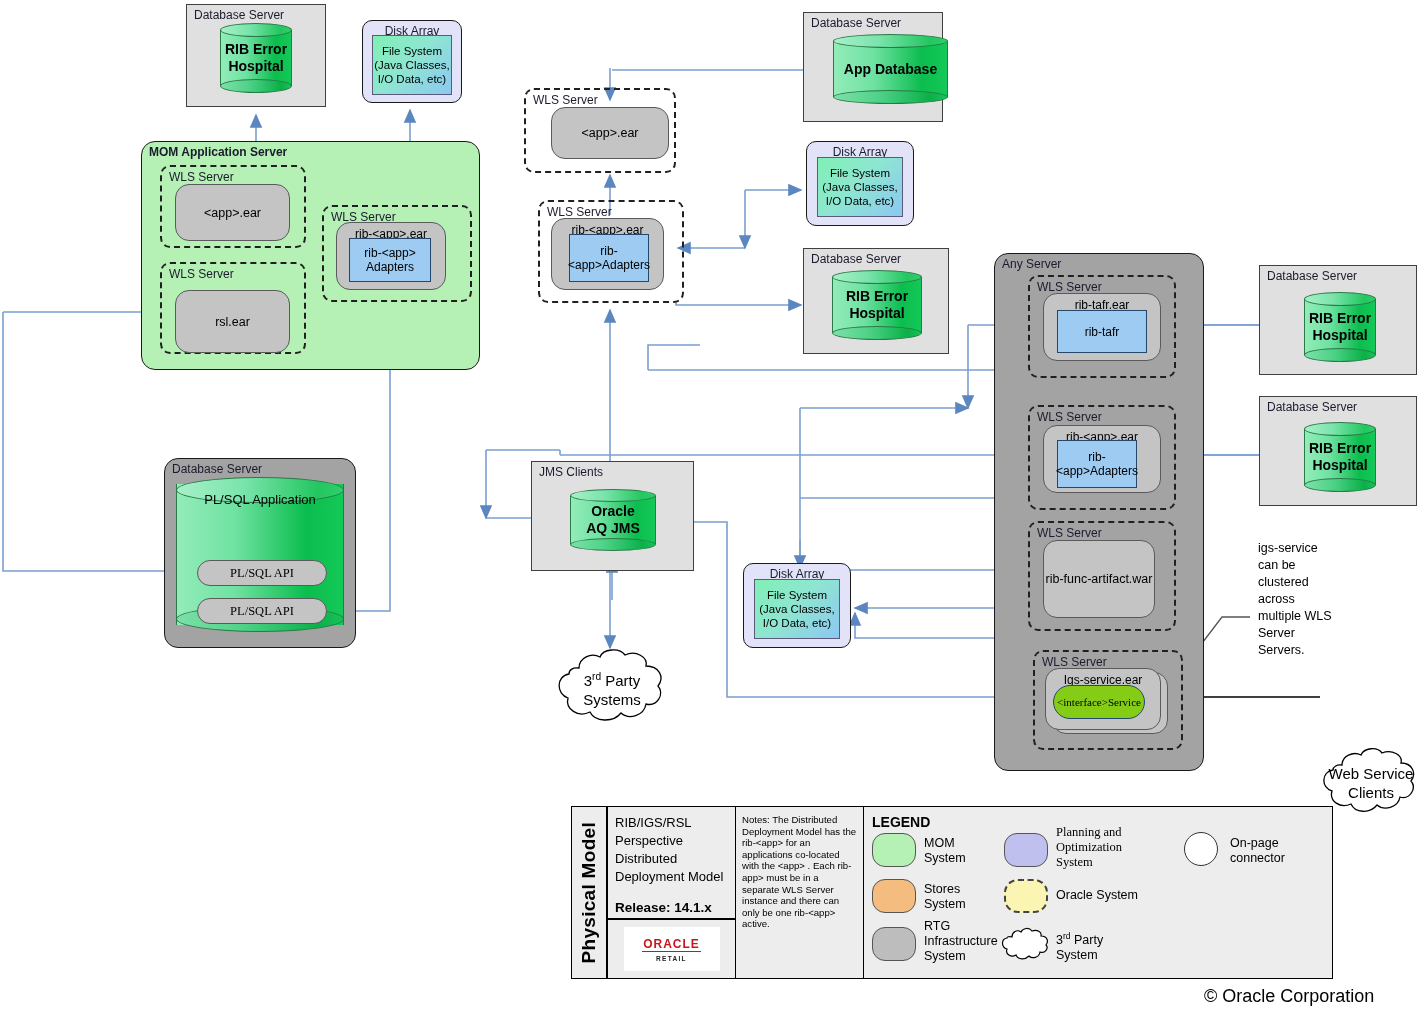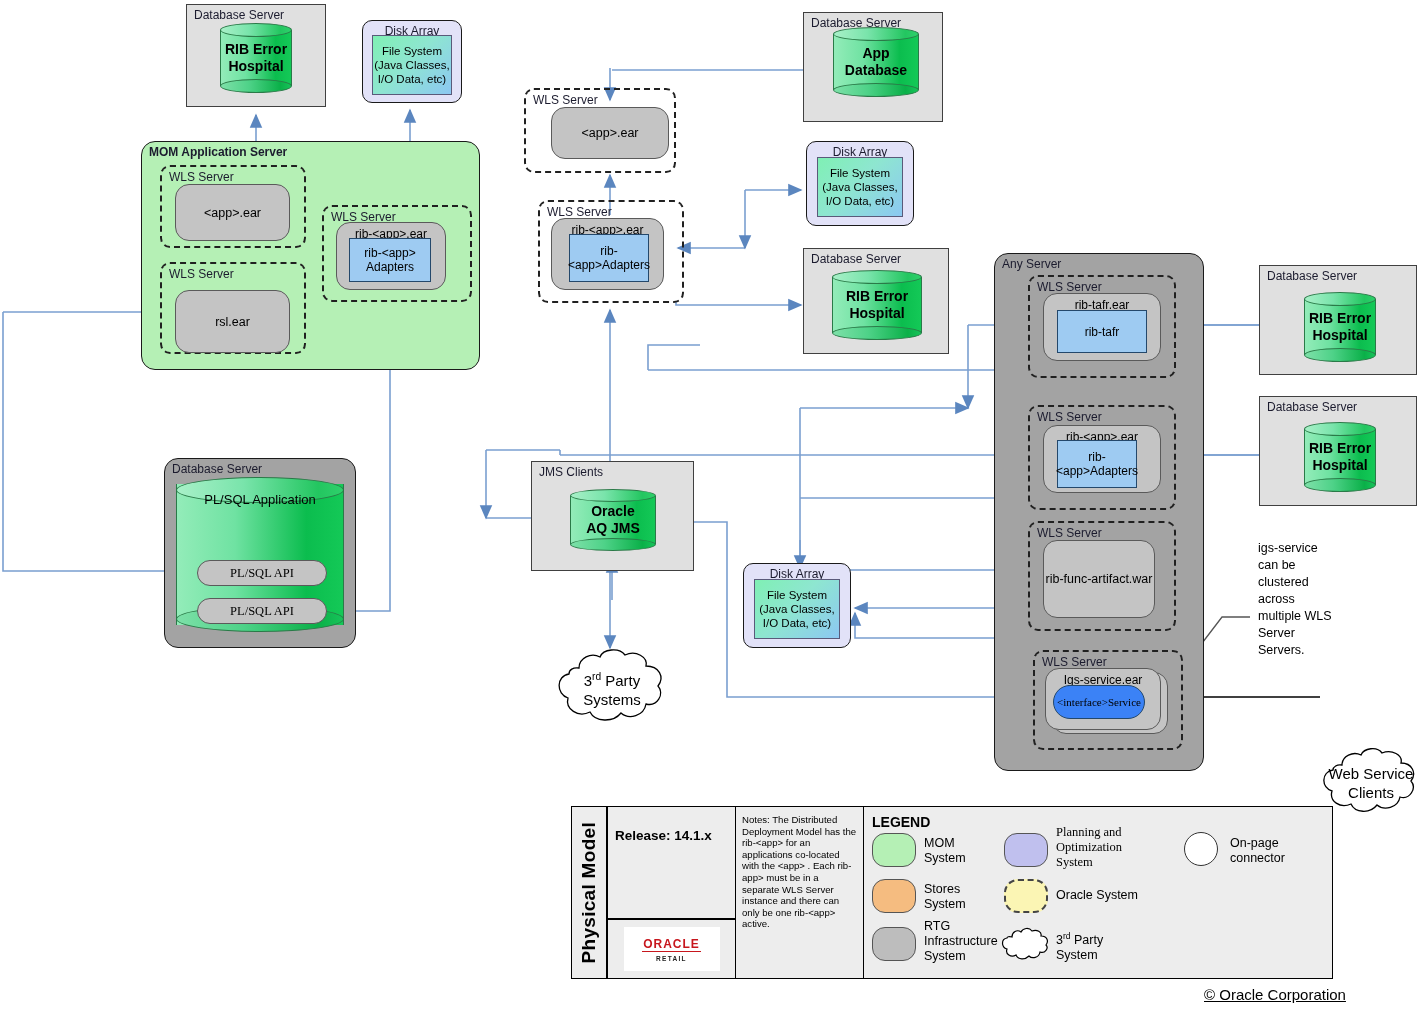--- a/index.html
+++ b/index.html
@@ -10,21 +10,21 @@
 
   
   .srv-gray{background:#e0e0e0;border:1px solid #404040;}
   .srv-green{background:#b5f0b5;border:1px solid #1a1a1a;border-radius:14px;}
   .srv-mint{background:#c9f7dd;border:1px solid #1a1a1a;border-radius:14px;}
   .srv-lav{background:#a3a3a3;border:1px solid #1a1a1a;border-radius:14px;}
   .srv-lav-sq{background:#e2e2f8;border:1px solid #1a1a1a;border-radius:10px;}
   .dashed{border:2px dashed #202020;background:transparent;border-radius:10px;}
   .ear{background:#c4c4c4;border:1px solid #5a5a5a;border-radius:14px;}
   .adapter{background:#9ecbf2;border:1px solid #24486b;}
-  .adapter-round{background:#3b82f6;border:1px solid #24486b;border-radius:22px;}
+  .adapter-round{background:#84cc16;border:1px solid #24486b;border-radius:22px;}
   .ctr{display:flex;align-items:center;justify-content:center;text-align:center;}
   .ctr-t{display:flex;align-items:flex-start;justify-content:center;text-align:center;}
   .ttl{position:absolute;left:7px;top:3px;font-size:12px;color:#1b1b2e;white-space:nowrap;}
 
   
   .cyl{position:absolute;}
   .cyl .body{position:absolute;left:0;right:0;top:7px;bottom:7px;
       background:linear-gradient(to right,#93ecb9 0%,#6fe2a2 35%,#0bbd4e 78%,#14c957 100%);
       border-left:1px solid #2a7a48;border-right:1px solid #2a7a48;}
   .cyl .top{position:absolute;left:0;right:0;top:0;height:14px;border-radius:50%;
@@ -50,21 +50,21 @@
   .panel .cell{position:absolute;box-sizing:border-box;}
   .vtext{writing-mode:vertical-rl;transform:rotate(180deg);font-weight:bold;font-size:19px;letter-spacing:0.3px;}
   .lg-title{font-weight:bold;font-size:14px;}
   .lg-lbl{font-size:12.5px;line-height:15px;}
   .sw{border:1px solid #555;border-radius:13px;}
   .oracle-logo{background:#fff;display:flex;flex-direction:column;align-items:center;justify-content:center;}
   .oracle-word{color:#c7161d;font-weight:bold;font-size:12px;letter-spacing:1px;border-bottom:1px solid #c7161d;padding:0 1px;}
   .oracle-sub{color:#222;font-weight:bold;font-size:6.5px;letter-spacing:1.3px;margin-top:3px;}
 
   .note-txt{font-size:9.6px;line-height:11.6px;color:#000;}
-  .copy{font-size:15px;text-decoration:underline;}
+  .copy{font-size:18px;}
   .sup{font-size:0.68em;vertical-align:super;}
   svg.wires{position:absolute;left:0;top:0;width:1428px;height:1009px;pointer-events:none;}
 </style>
 </head>
 <body>
 
 <div id="stage">
 
   <svg class="wires" viewBox="0 0 1428 1009">
     <defs>
@@ -194,21 +194,21 @@
 
   <div class="abs dashed" style="left:538px;top:200px;width:146px;height:103px;">
     <div class="ttl">WLS Server</div>
   </div>
   <div class="abs ear ctr-t" style="left:551px;top:218px;width:113px;height:72px;font-size:12px;padding-top:4px;">rib-&lt;app&gt;.ear</div>
   <div class="abs adapter ctr" style="left:569px;top:234px;width:80px;height:48px;font-size:12px;line-height:14px;">rib-&lt;app&gt;Adapters</div>
 
   <div class="abs srv-gray" style="left:803px;top:12px;width:140px;height:110px;">
     <div class="ttl">Database Server</div>
   </div>
-  <div class="cyl" style="left:833px;top:27px;width:86px;height:70px;">
+  <div class="cyl" style="left:833px;top:34px;width:86px;height:70px;padding-left:29px;">
     <div class="body"></div>
       <div class="top"></div>
       <div class="bot"></div>
     <div class="cap">App Database</div>
   </div>
 
   <div class="abs srv-lav-sq" style="left:806px;top:141px;width:108px;height:85px;">
     <div class="ttl" style="left:0;right:0;text-align:center;">Disk Array</div>
   </div>
   <div class="abs fs-box ctr" style="left:817px;top:157px;width:86px;height:60px;font-size:11.5px;line-height:14px;padding:1px;">File System (Java Classes, I/O Data, etc)</div>
@@ -325,20 +325,21 @@
       <div>Clients</div>
     </div>
   </div>
 
   <div class="abs panel" style="left:571px;top:806px;width:762px;height:173px;">
     <div class="cell" style="left:0;top:0;width:36px;height:171px;border-right:2px solid #000;display:flex;align-items:center;justify-content:center;">
       <div class="vtext">Physical Model</div>
     </div>
 
     <div class="cell" style="left:36px;top:0;width:128px;height:113px;border-right:1px solid #000;border-bottom:2px solid #000;padding:7px 6px 0 7px;">
+      <div style="font-size:13px;line-height:18px;">RIB/IGS/RSL Perspective Distributed Deployment Model</div>
       <div style="font-size:13.5px;font-weight:bold;margin-top:14px;">Release:  14.1.x</div>
     </div>
 
     <div class="cell" style="left:36px;top:113px;width:128px;height:58px;border-right:1px solid #000;display:flex;align-items:center;justify-content:center;">
       <div class="oracle-logo" style="width:96px;height:44px;">
         <div class="oracle-word">ORACLE</div>
         <div class="oracle-sub">RETAIL</div>
       </div>
     </div>
 

